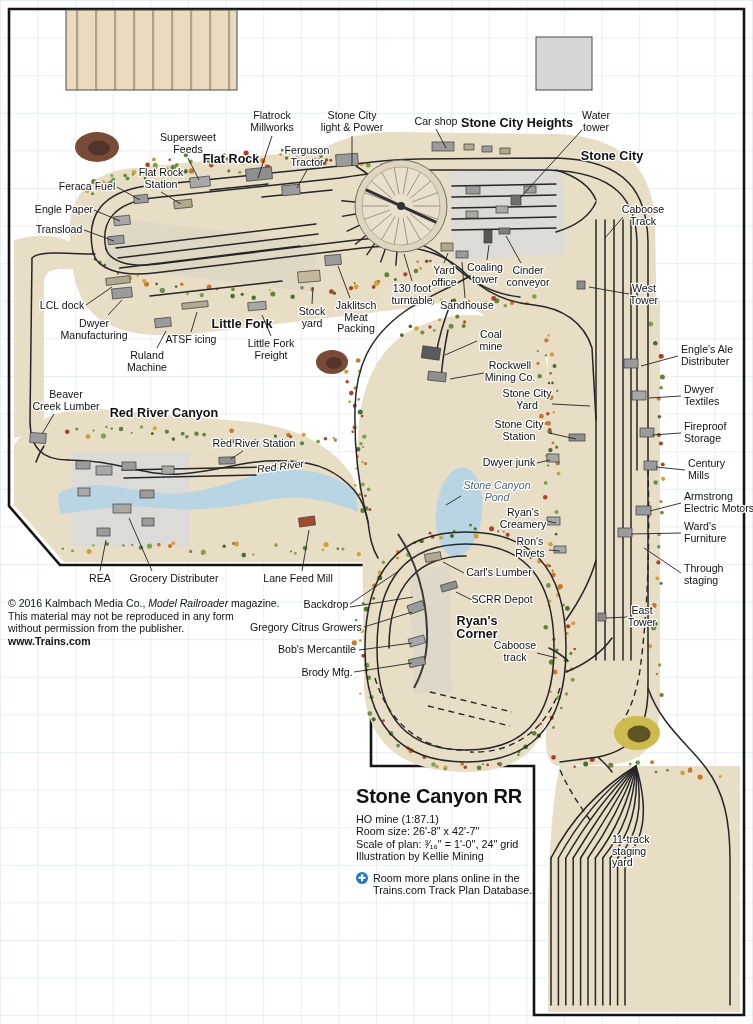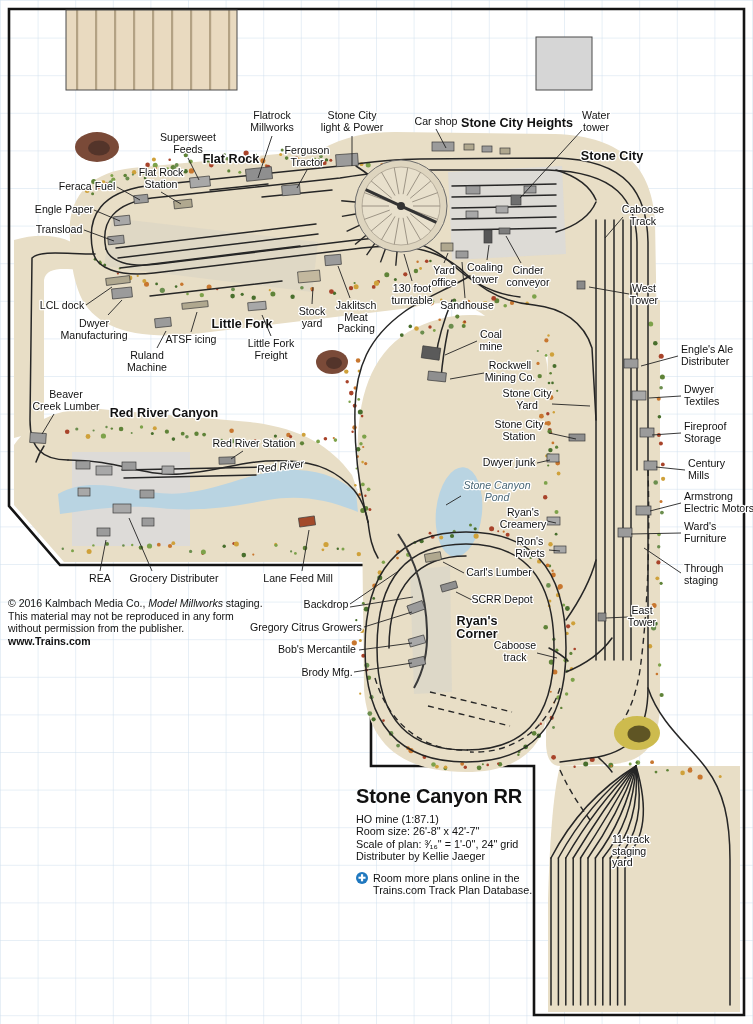--- a/index.html
+++ b/index.html
@@ -763,32 +763,32 @@
         <text x="317" y="653" class="lbl" text-anchor="middle"><tspan x="317" dy="0">Bob's Mercantile</tspan></text>
         <polyline points="537,653 557,658" class="leader"></polyline>
         <text x="515" y="649" class="lbl" text-anchor="middle"><tspan x="515" dy="0">Caboose</tspan><tspan x="515" dy="11.5">track</tspan></text>
         <polyline points="354,672 412,663" class="leader"></polyline>
         <text x="327" y="676" class="lbl" text-anchor="middle"><tspan x="327" dy="0">Brody Mfg.</tspan></text>
         <text x="612" y="843" class="lbl" text-anchor="start"><tspan x="612" dy="0">11-track</tspan><tspan x="612" dy="11.5">staging</tspan><tspan x="612" dy="11.5">yard</tspan></text>
       </g>
   </svg>
 
   <div class="copyright">
-    <div><span>© 2016 Kalmbach Media Co., </span><span class="mag">Model Millworks</span><span> staging.</span></div>
+    <div><span>© 2016 Kalmbach Media Co., </span><span class="mag">Model Railroader</span><span> magazine.</span></div>
     <div>This material may not be reproduced in any form</div>
     <div>without permission from the publisher.</div>
     <div class="url">www.Trains.com</div>
   </div>
 
   <div class="titleblock">
     <h1>Stone Canyon RR</h1>
     <div class="tb-line">HO mine (1:87.1)</div>
     <div class="tb-line">Room size: 26'-8" x 42'-7"</div>
     <div class="tb-line">Scale of plan: ³⁄₁₆" = 1'-0", 24" grid</div>
-    <div class="tb-line">Distributer by Kellie Jaeger</div>
+    <div class="tb-line">Illustration by Kellie Mining</div>
     <div class="findmore">
       <div class="fm-icon">✚</div>
       <div>
         <div>Room more plans online in the</div>
         <div>Trains.com Track Plan Database.</div>
       </div>
     </div>
   </div>
 </div>
 

